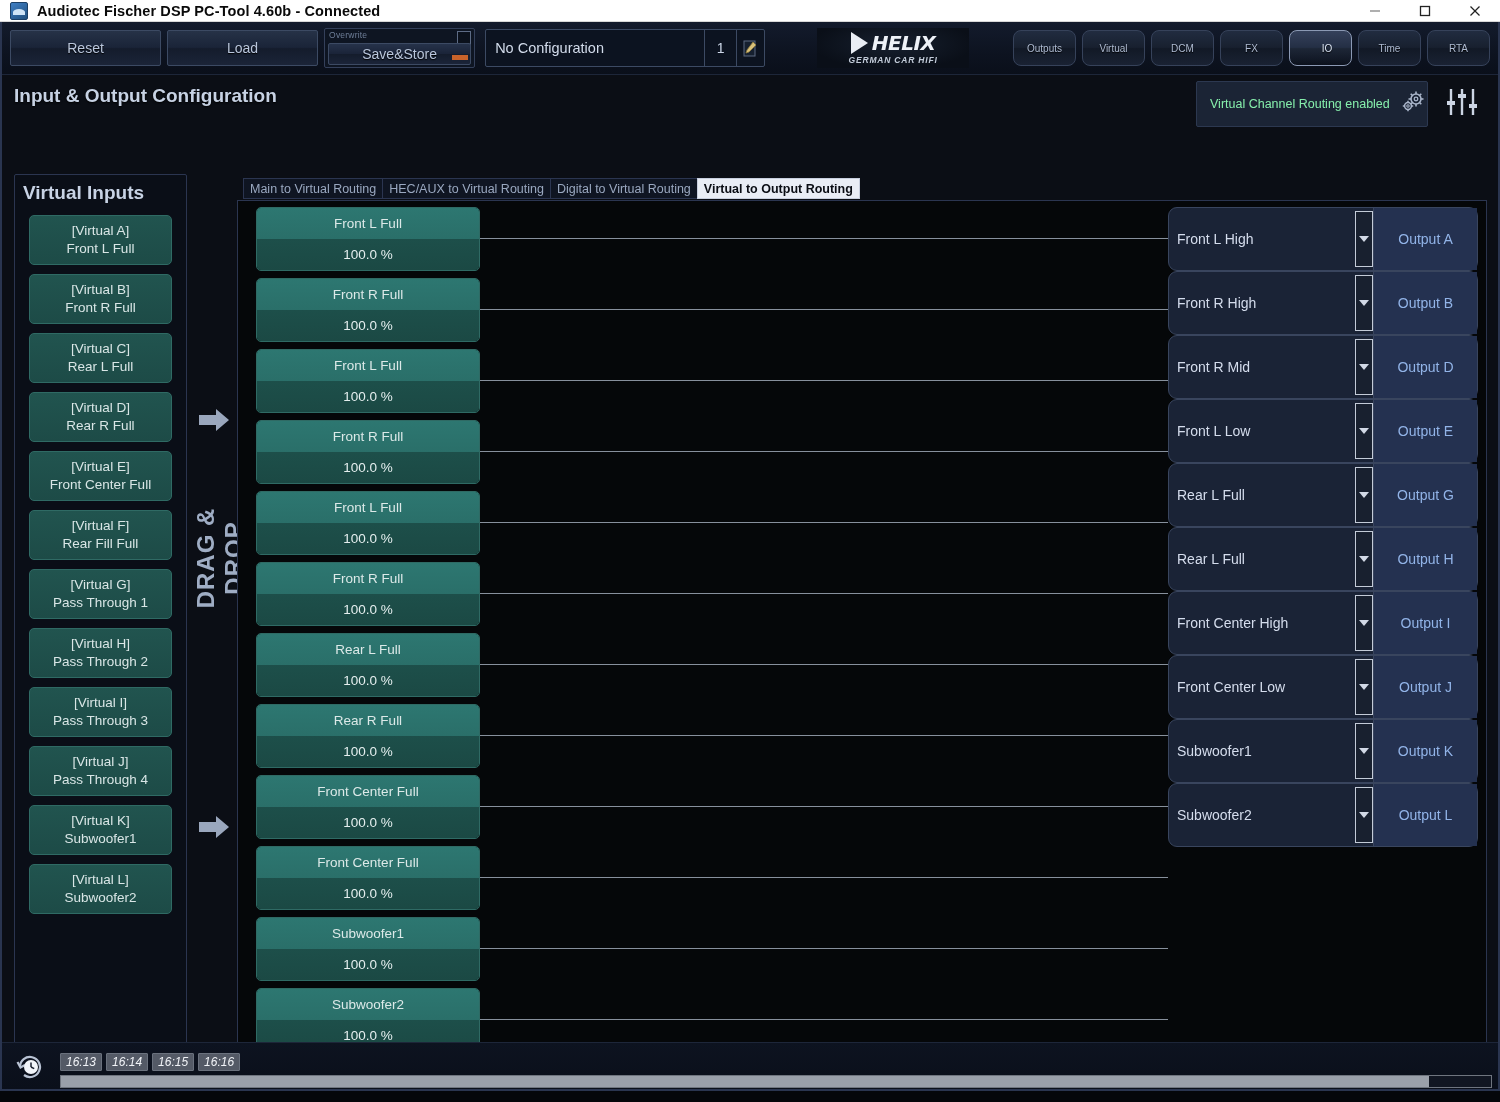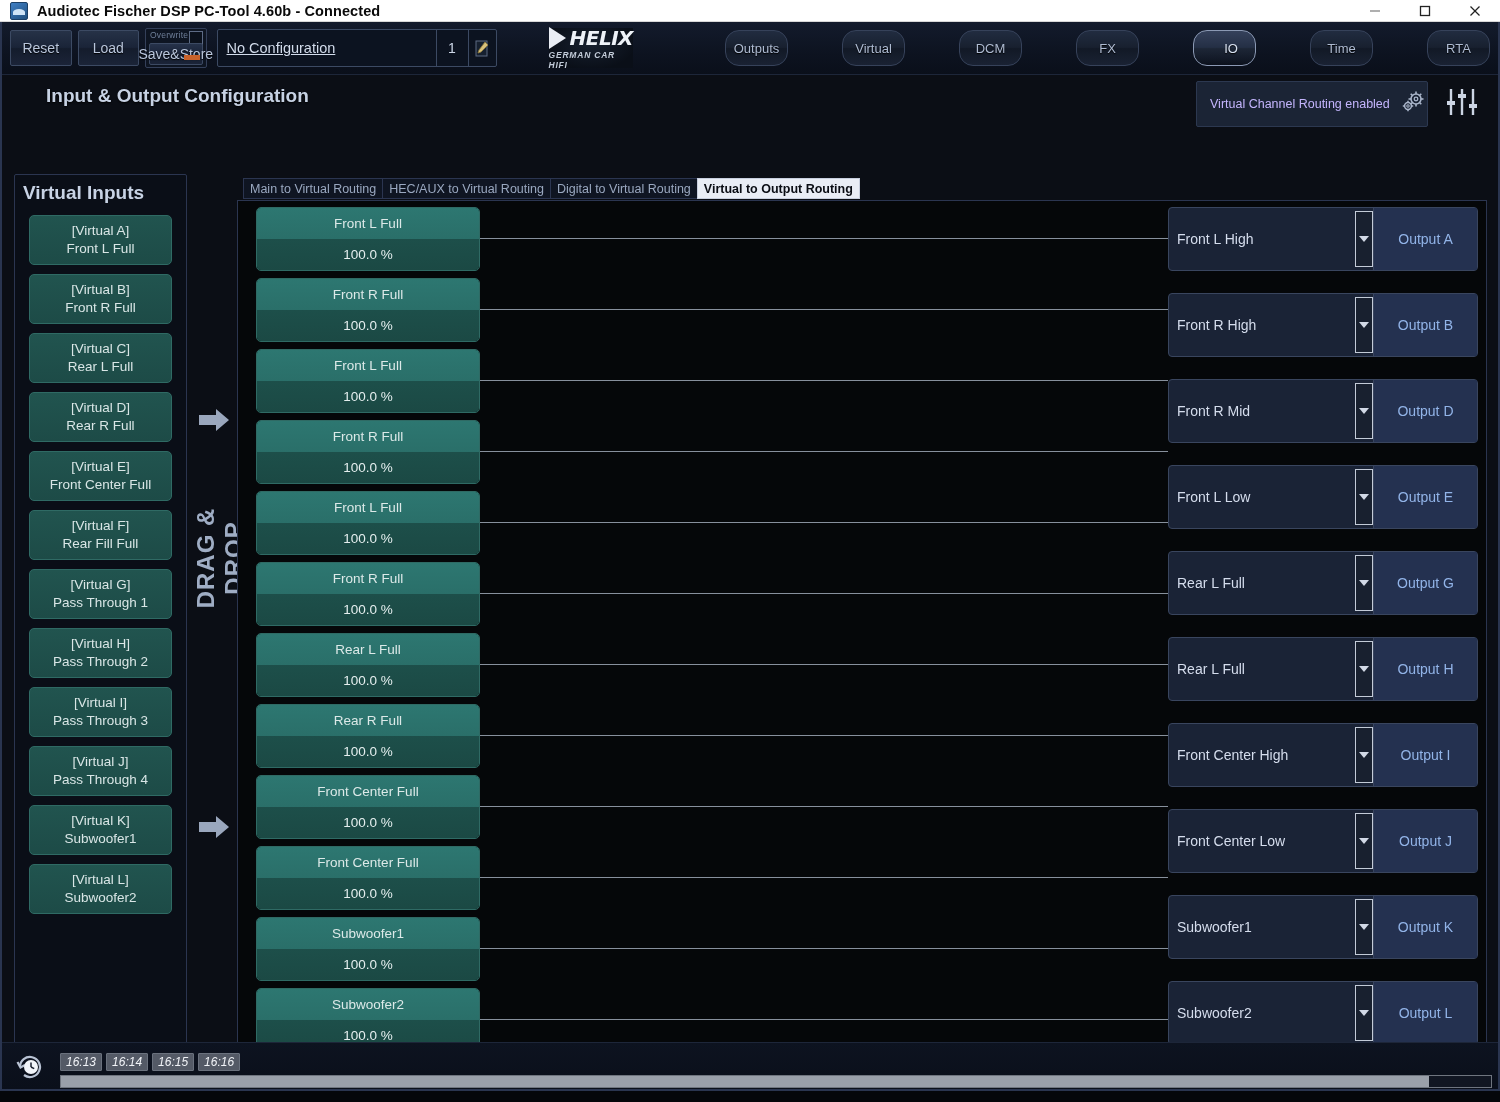--- a/index.html
+++ b/index.html
@@ -84,21 +84,21 @@
   .save-dash {
     position:absolute; right:6px; top:26px; width:16px; height:5px; background:#c8622a;
   }
 
   .cfg-wrap {
     display: flex; height: 38px; margin-left: 4px;
     border: 1px solid #3c4a63; background:#0c1320; border-radius:2px;
   }
   .cfg-name {
     width: 218px; display:flex; align-items:center; padding-left:9px;
-    color:#d3dceb; font-size:14.5px;text-decoration:underline;
+    color:#d3dceb; font-size:14.5px;
   }
   .cfg-num {
     width: 32px; border-left:1px solid #3c4a63; display:flex;
     align-items:center; justify-content:center; color:#cdd7e8; font-size:14px;
   }
   .cfg-edit {
     width: 28px; border-left:1px solid #3c4a63; display:flex;
     align-items:center; justify-content:center;
   }
 
@@ -116,42 +116,42 @@
     font-family:"DejaVu Sans", sans-serif; font-weight:700; font-style:italic;
     font-size:20px; color:#eef2f8; letter-spacing:-.5px; line-height:1;
   }
   .logo-sub {
     font-size:8.5px; font-weight:700; font-style:italic; color:#c3ccd9;
     letter-spacing:.8px; margin-top:1px;
   }
 
   .nav { margin-left: 38px; display:flex; gap:6px; }
   .nav-btn {
-    width: 63px; height: 36px; font-size: 13px; color:#aebbd2;
+    width: 63px; height: 36px; font-size: 10px; color:#aebbd2;
     background: linear-gradient(180deg,#212c40 0%, #18202f 48%, #121926 52%, #1a2233 100%);
-    border: 1px solid #36425a; border-radius:14px;
-    display:flex; align-items:center; justify-content:center; text-shadow:0 1px 1px #000;margin-left:48px;
+    border: 1px solid #36425a; border-radius:8px;
+    display:flex; align-items:center; justify-content:center; text-shadow:0 1px 1px #000;
   }
   .nav-btn.active {
     background: linear-gradient(180deg,#35415b 0%, #242f45 48%, #1d2636 52%, #27304400 100%);
     border-color:#8b99b4; color:#d8e2f2;padding-left:13px;
   }
 
   
   .page-head { height: 47px; position: relative; }
   .page-title {
     position:absolute; left:12px; top:10px;
-    font-size:19px; font-weight:700; color:#c7d2e4; text-shadow:0 1px 2px #000;margin-left:32px;
+    font-size:19px; font-weight:700; color:#c7d2e4; text-shadow:0 1px 2px #000;
   }
   .vcr-badge {
     position:absolute; right:70px; top:6px; width:232px; height:46px;
     background:#1b2435; border:1px solid #2c3850; border-radius:2px;
     display:flex; align-items:center; padding-left:13px; gap:10px;
   }
-  .vcr-text { font-size:12.5px; color:#c4b5fd; }
+  .vcr-text { font-size:12.5px; color:#86efac; }
   .eq-icon { position:absolute; right:18px; top:12px; }
 
   
   .tabs {
     position:absolute; left:241px; top:156px; display:flex; height:21px;
   }
   .tab {
     font-size:12.5px; color:#9aa8c0; padding:0 6px;
     display:flex; align-items:center;
     background:#0f1522; border:1px solid #2b3550; border-right:none;
@@ -215,22 +215,22 @@
     display:flex; align-items:center; justify-content:center;
     color:#e4eeee; font-size:13.5px;
   }
   .wire {
     position:absolute; height:1px; background:#9fa8b6; opacity:.85;
   }
 
   
   .outs { position:absolute; right:8px; top:6px; width:310px; }
   .out-row {
-    height: 64px; margin-bottom: 22px;
-    background: #1a2336; border: 1px solid #39455e; border-radius: 4px;
+    height: 64px; margin-bottom: 0;
+    background: #1a2336; border: 1px solid #39455e; border-radius: 9px;
     display:flex; align-items:stretch; position:relative;
   }
   .out-sel {
     flex: 1; display:flex; align-items:center; padding-left:8px;
     color:#d5dded; font-size:14px;
   }
   .out-arrowbox {
     width: 18px; margin: 3px 0; border:1px solid #c3cbd8;
     background:#18202f; display:flex; align-items:center; justify-content:center;
   }

